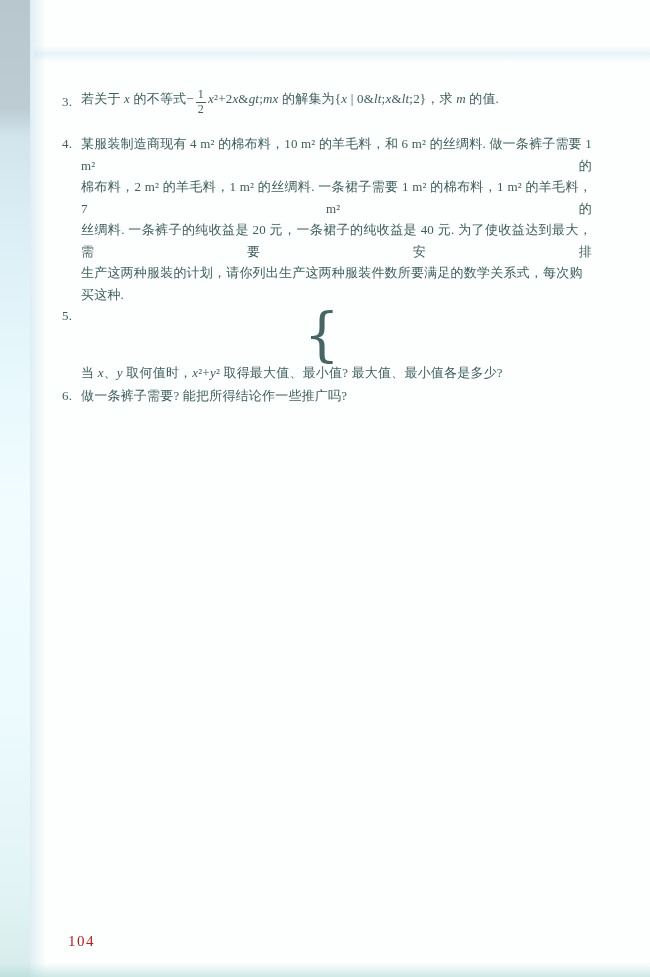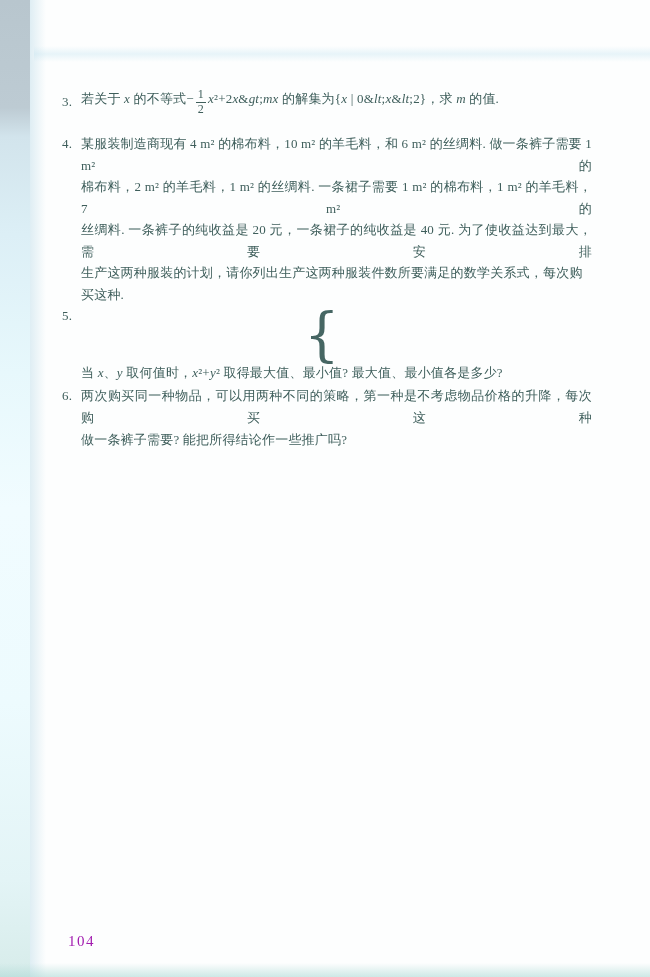--- a/index.html
+++ b/index.html
@@ -56,21 +56,21 @@
     transform:scaleY(1.05); line-height:1; margin-right:3px; color:#466663;
   }
   .syslines { line-height:19px; }
   .p5 .question { line-height:20px; }
   
   .p6 { margin-top:2px; }
   .p6 .line { line-height:22px; }
   i { font-style:italic; }
   .pagenum {
     position:absolute; left:68px; top:933px;
-    font-size:15px; letter-spacing:1.5px; color:#a21caf;
+    font-size:15px; letter-spacing:1.5px; color:#b91c1c;
   }
 </style>
 </head>
 <body>
 
 <div class="page">
   <div class="gutter"></div>
   <div class="gutter-fade"></div>
   <div class="band-top"></div>
   <div class="band-bottom"></div>
@@ -105,21 +105,20 @@
         <div class="system">
           <span class="brace">{</span>
         </div>
         <div class="question">当 <i>x</i>、<i>y</i> 取何值时，<i>x</i>²+<i>y</i>² 取得最大值、最小值? 最大值、最小值各是多少?</div>
       </div>
     </div>
 
     <div class="prob p6">
       <span class="pnum">6.</span>
       <div class="ptext">
-        <div class="line just">两次购买同一种物品，可以用两种不同的策略，第一种是不考虑物品价格的升降，每次购买这种</div>
         <div class="line">做一条裤子需要? 能把所得结论作一些推广吗?</div>
       </div>
     </div>
 
   </div>
 
   <div class="pagenum">104</div>
 </div>
 
 </body></html>

